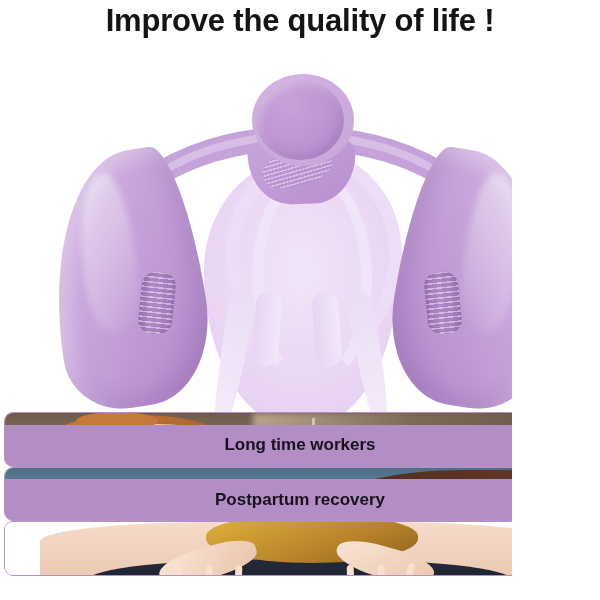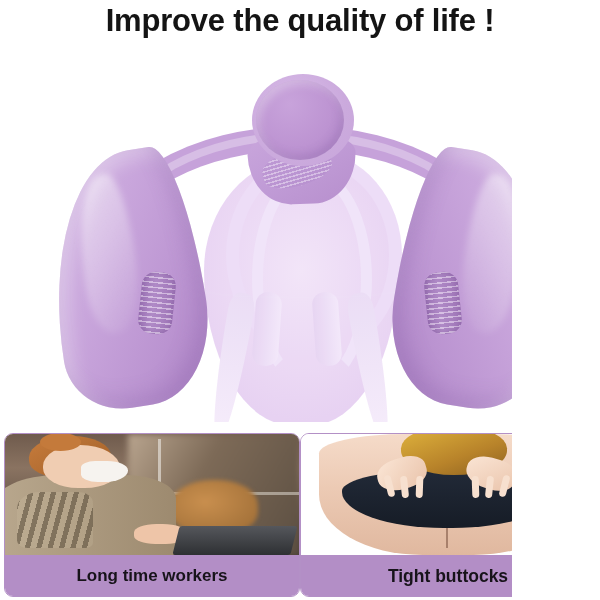--- a/index.html
+++ b/index.html
@@ -171,23 +171,23 @@
       rgba(255,255,255,.38) 0px,
       rgba(255,255,255,.38) 1.5px,
       rgba(120,80,150,.22) 1.5px,
       rgba(120,80,150,.22) 5px);
   }
   .roller.l{left:140px;top:232px;transform:rotate(6deg);}
   .roller.r{right:140px;top:232px;transform:rotate(-6deg);}
 
   
   .cards{
-    position:absolute;left:4px;top:433px;
+    position:absolute;left:4px;top:412px;
     width:592px;height:164px;
-    display:flex;
+    display:flex;flex-direction:column;
   }
   .card{
     flex:1 1 0;
     position:relative;
     border:1.5px solid #b390c6;
     border-radius:9px;
     overflow:hidden;
     background:#fff;
     box-sizing:border-box;
   }
@@ -366,36 +366,50 @@
             <div class="head"></div>
             <div class="bun"></div>
           <div class="mask"></div>
             <div class="hand"></div>
             <div class="lap"></div>
         </div>
       </div>
       <div class="cap two">Long time workers</div>
     </div>
 
+    <div class="card">
+      <div class="photo">
+        <div class="p2">
+          <div class="sheet"></div>
+            <div class="mhair"></div>
+            <div class="mface"></div>
+          <div class="mtorso"></div>
+            <div class="marm"></div>
+          <div class="baby"></div>
+            <div class="bhead"></div>
+            <div class="bhat"></div>
+        </div>
+      </div>
+      <div class="cap two">Postpartum recovery</div>
+    </div>
 
 
     <div class="card">
       <div class="photo">
         <div class="p4">
           <div class="skin"></div>
             <div class="cleft"></div>
             <div class="brief"></div>
           <div class="hair"></div>
           <div class="hnd a"></div>
             <div class="hnd b"></div>
           <div class="fg g1"></div>
             <div class="fg g2"></div>
             <div class="fg g3"></div>
           <div class="fg g4"></div>
             <div class="fg g5"></div>
             <div class="fg g6"></div>
         </div>
       </div>
-      <div class="cap">Tight buttocks</div>
     </div>
 
   </div>
 </div>
 
 </body></html>

